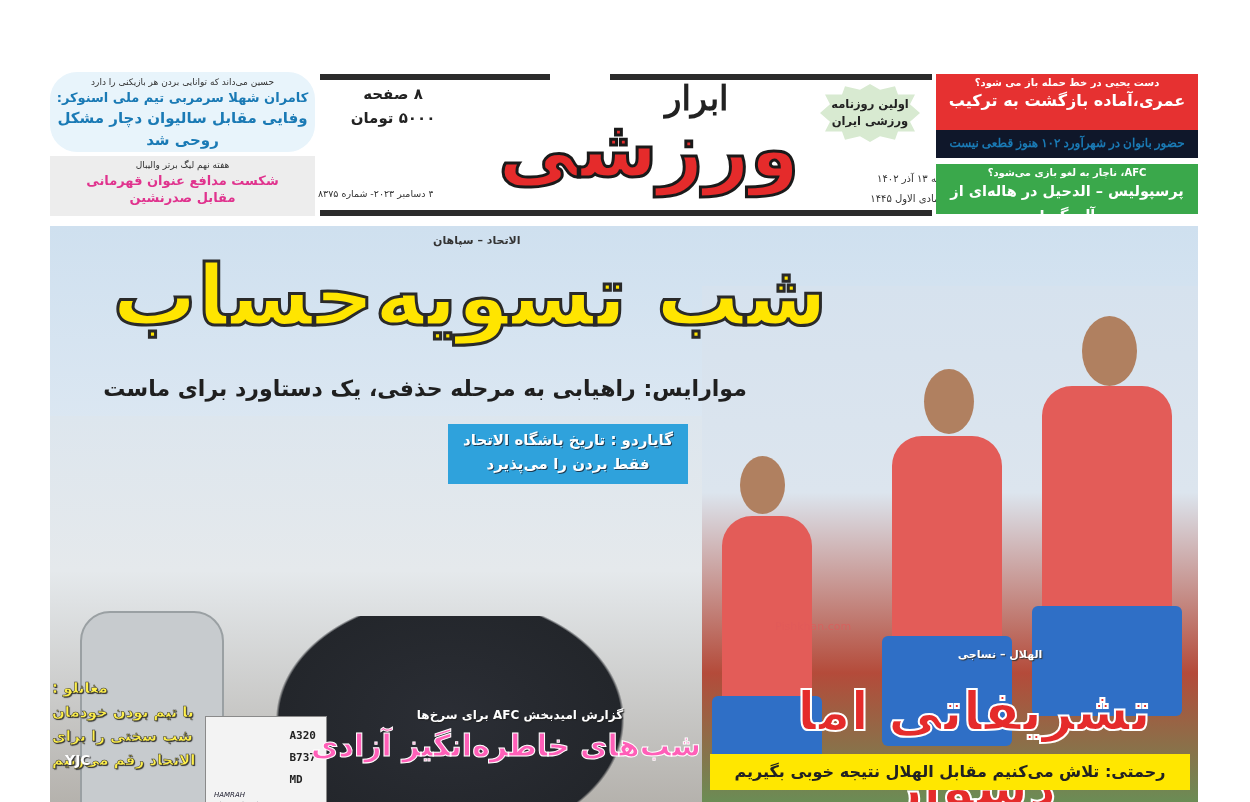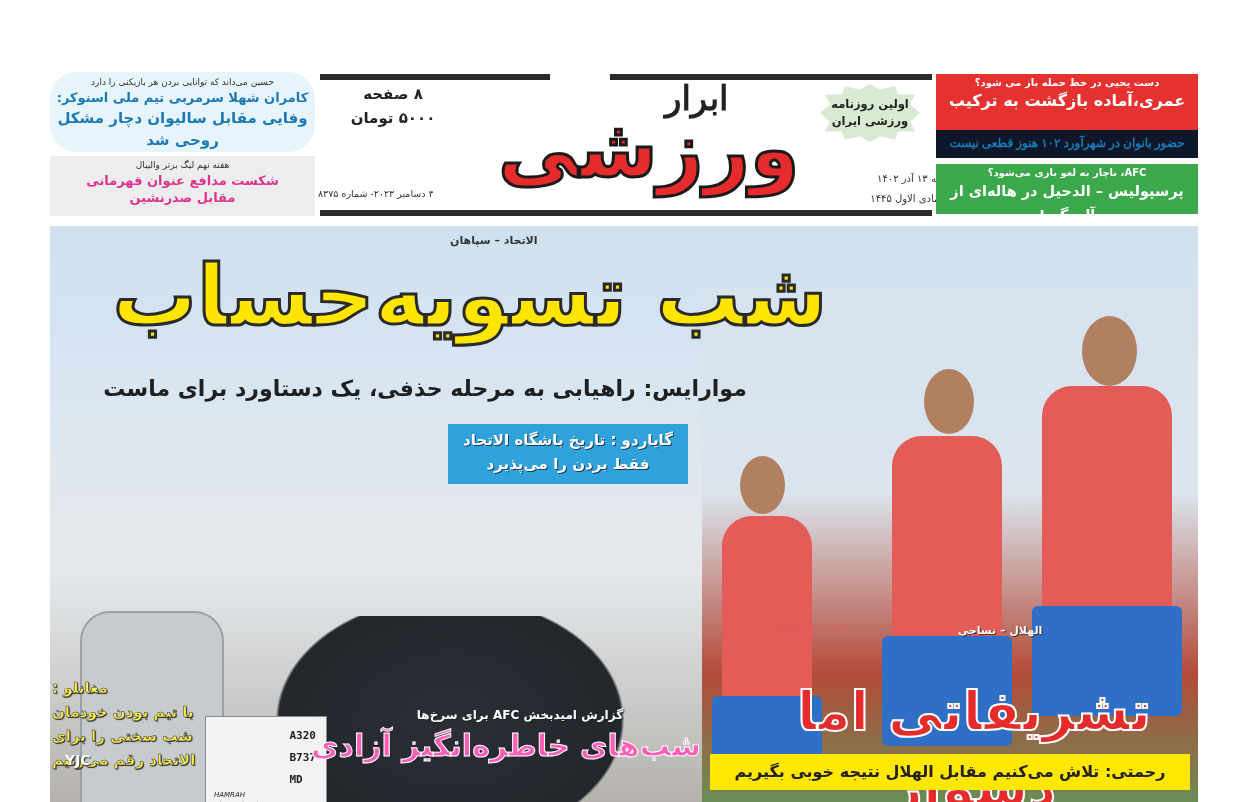--- a/index.html
+++ b/index.html
@@ -59,21 +59,21 @@
   .shorts { position:absolute; background:#2f6fc6; border-radius:6px; }
   .shorts.s1 { left:330px; top:320px; width:150px; height:110px; }
   .shorts.s2 { left:180px; top:350px; width:130px; height:110px; }
   .shorts.s3 { left:10px; top:410px; width:110px; height:90px; }
   .head { position:absolute; background:#b08060; border-radius:50%; }
   .head.h1 { left:380px; top:30px; width:55px; height:70px; }
   .head.h2 { left:222px; top:83px; width:50px; height:65px; }
   .head.h3 { left:38px; top:170px; width:45px; height:58px; }
 
   
-  .hero-kicker { position:absolute; left:400px; top:8px; font-size:11px; font-weight:bold; color:#333; }
+  .hero-kicker { position:absolute; left:383px; top:8px; font-size:11px; font-weight:bold; color:#333; }
   .hero-title { position:absolute; left:20px; top:10px; width:800px; text-align:center; font-size:84px; font-weight:bold; color:#ffe500;
     -webkit-text-stroke:3px #2a2a2a; line-height:120px; letter-spacing:-2px; }
   .hero-sub { position:absolute; left:50px; top:150px; width:650px; text-align:center; font-size:22px; font-weight:bold; color:#1f1f1f; }
   .quote-box { position:absolute; left:398px; top:198px; width:240px; height:60px; background:#2fa2dc; color:#fff; font-weight:bold;
     font-size:15px; line-height:24px; text-align:center; padding-top:4px; box-sizing:border-box; text-shadow:1px 1px 0 #1b3a52; }
 
   .left-quote { position:absolute; left:2px; top:450px; width:150px; text-align:left; font-size:15px; font-weight:bold; color:#fff04a;
     line-height:24px; -webkit-text-stroke:.5px #333; text-shadow:1px 1px 1px #333; }
   .afc-kicker { position:absolute; left:300px; top:482px; width:340px; text-align:center; font-size:12px; font-weight:bold; color:#fff; text-shadow:1px 1px 1px #222; }
   .afc-title { position:absolute; left:256px; top:498px; width:400px; text-align:center; font-size:30px; font-weight:bold; color:#ff5fb8;
@@ -185,17 +185,17 @@
       <div>الاتحاد رقم می‌زنیم</div>
     </div>
 
     <div class="afc-kicker">گزارش امیدبخش AFC برای سرخ‌ها</div>
     <div class="afc-title">شب‌های خاطره‌انگیز آزادی</div>
 
     <div class="hilal-title">تشریفاتی اما دشوار</div>
     <div class="hilal-bar">رحمتی: تلاش می‌کنیم مقابل الهلال نتیجه خوبی بگیریم</div>
   </div>
 
-  <div class="hilal-kicker" style="top:552px;">الهلال – نساجی</div>
+  <div class="hilal-kicker" style="top:576px;">الهلال – نساجی</div>
 </div>
 
 <div class="watermark">Pishkhan.com</div>
 <div class="yjc">YJC</div>
 
 </body></html>

